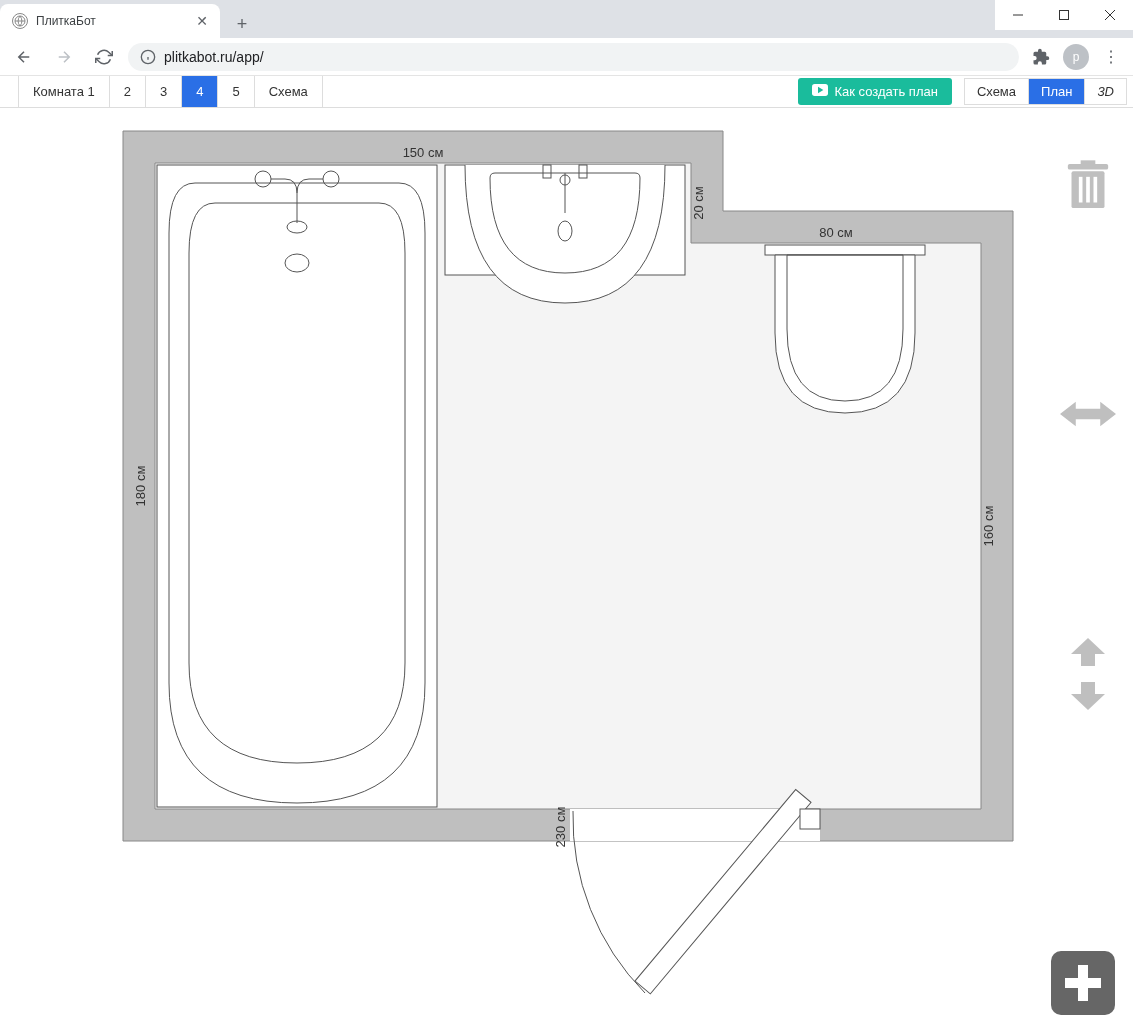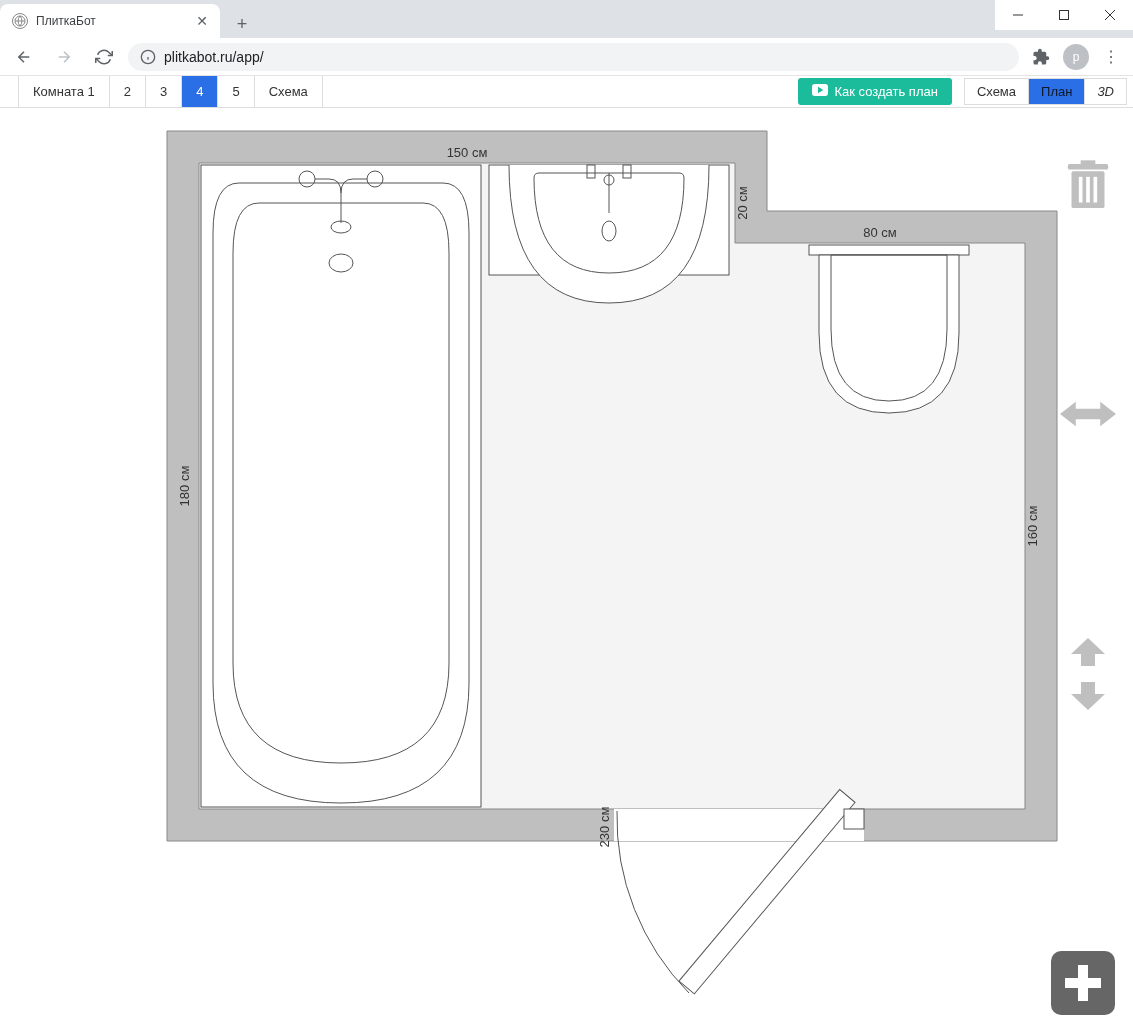--- a/index.html
+++ b/index.html
@@ -30,24 +30,24 @@
   .app-toolbar { height: 32px; background: #fff; display: flex; align-items: stretch; border-bottom: 1px solid #ddd; font-size: 13px; }
   .room-tabs { display: flex; margin-left: 18px; }
   .room-tab { padding: 0 14px; display: flex; align-items: center; border-right: 1px solid #ddd; background: #fff; color: #333; cursor: pointer; }
   .room-tab:first-child { border-left: 1px solid #ddd; }
   .room-tab.active { background: #2a6fe6; color: #fff; }
   .toolbar-spacer { flex: 1; }
   .howto-btn { background: #1abc9c; color: #fff; padding: 0 14px; display: flex; align-items: center; gap: 6px; font-size: 13px; border-radius: 3px; margin: 2px 6px; }
   .view-tabs { display: flex; border: 1px solid #ddd; border-radius: 0; margin: 2px 6px; overflow: hidden; }
   .view-tab { padding: 0 12px; display: flex; align-items: center; background: #fff; color: #333; cursor: pointer; border-right: 1px solid #ddd; }
   .view-tab:last-child { border-right: none; font-style: italic; }
-  .view-tab.active { background: #2a6fe6; color: #0f172a; justify-content: center; }
-  
-  
-  .canvas-area { position: relative; height: calc(1033px - 38px - 38px - 32px); background: #fff; margin-left: 44px; }
+  .view-tab.active { background: #2a6fe6; color: #ffffff; justify-content: center; }
+  
+  
+  .canvas-area { position: relative; height: calc(1033px - 38px - 38px - 32px); background: #fff; }
   .floorplan { position: absolute; left: 115px; top: 15px; }
   .side-tools { position: absolute; right: 0; top: 0; width: 90px; height: 100%; display: flex; flex-direction: column; align-items: center; padding-top: 50px; gap: 26px; }
   .tool-btn { width: 56px; height: 56px; display: flex; align-items: center; justify-content: center; color: #bfbfbf; cursor: pointer; }
   .tool-spacer-lg { height: 120px; }
   .tool-spacer-md { height: 140px; }
   .add-btn { position: absolute; right: 18px; bottom: 18px; width: 64px; height: 64px; background: #666; border-radius: 10px; display: flex; align-items: center; justify-content: center; color: #fff; cursor: pointer; }
   
   .dim-label { font-size: 13px; fill: #333; font-family: Arial; }
 </style>
 </head>

